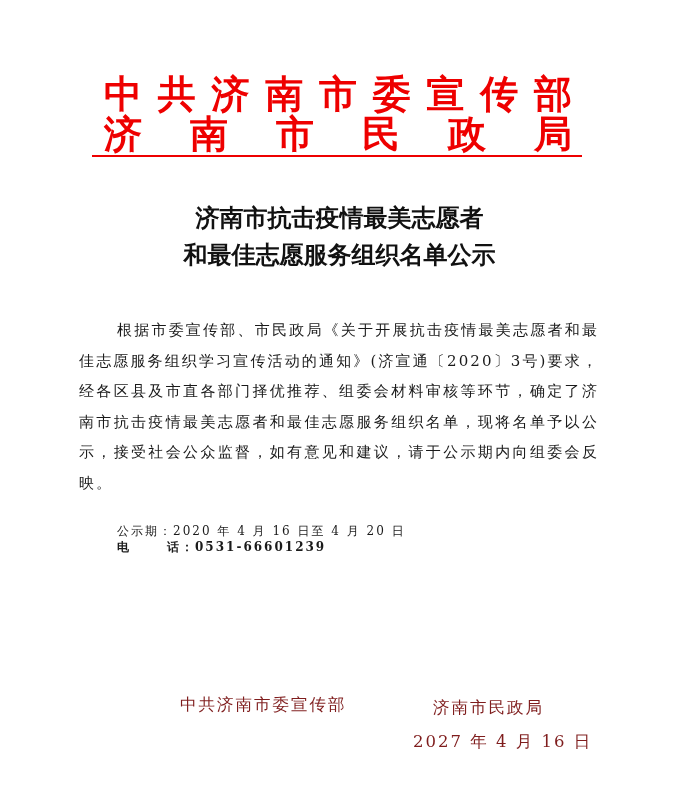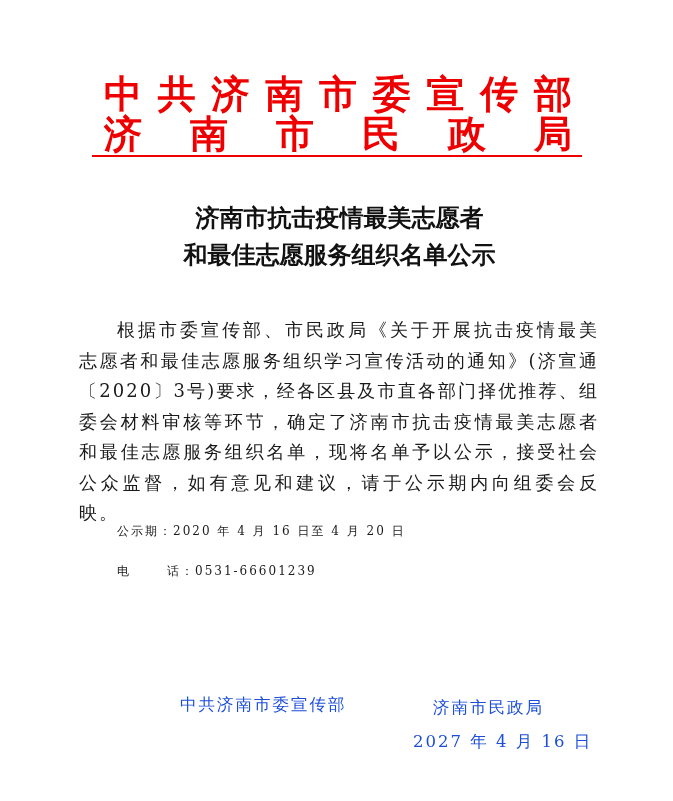--- a/index.html
+++ b/index.html
@@ -63,46 +63,46 @@
       color: #111111;
       font-family: "DejaVu Serif", "Liberation Serif", serif;
     }
     .title-1 { top: 203px; left: 3px; }
     .title-2 { top: 240px; left: 3px; }
     .body-text {
       position: absolute;
       left: 79px;
       top: 315px;
       width: 520px;
-      font-size: 18px;
+      font-size: 15px;
       line-height: 30.5px;
       letter-spacing: 2.1px;
       text-indent: 38px;
       text-align: justify;
       color: #1a1a1a;
       font-family: "DejaVu Serif", "Liberation Serif", serif;
     }
     .info-line {
       position: absolute;
       left: 117px;
       font-size: 12px;
       line-height: 24px;
       letter-spacing: 2px;
       color: #1a1a1a;
       white-space: nowrap;
     }
     .info-period { top: 519px; }
-    .info-phone { top: 559px; }
+    .info-phone { top: 535px; font-weight: bold; }
     .info-phone .label-gap { display: inline-block; width: 36px; }
     .signature {
       position: absolute;
       font-size: 16.5px;
       line-height: 24px;
       letter-spacing: 2px;
-      color: #1d4ed8;
+      color: #7f1d1d;
       white-space: nowrap;
     }
     .sig-left { left: 180px; top: 693px; }
     .sig-right { left: 433px; top: 696px; }
     .sig-date { left: 413px; top: 730px; }
   </style>
 </head>
 <body>
 
 <div class="header-line header-1">

